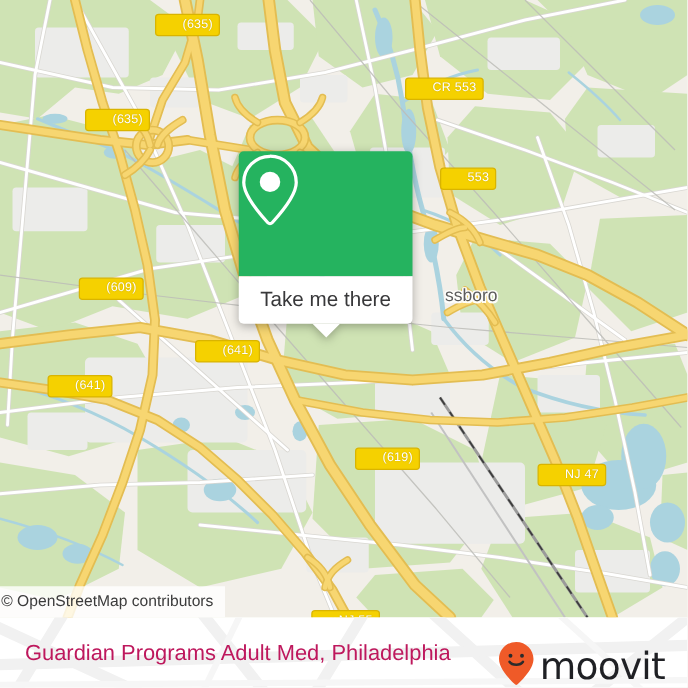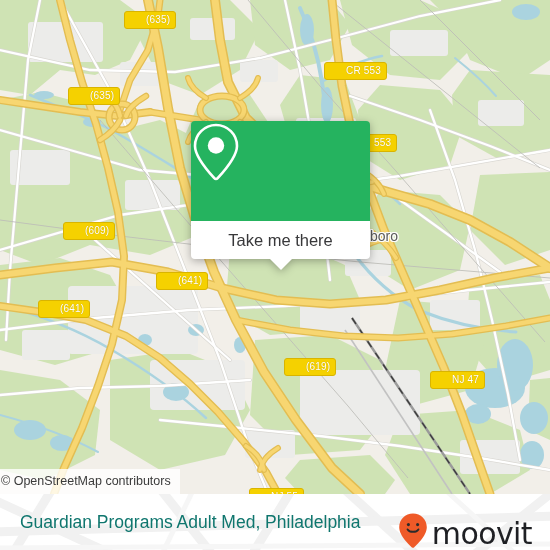--- a/index.html
+++ b/index.html
@@ -45,21 +45,21 @@
     background:rgba(255,255,255,.80);
     color:#3b3b3b;
     font-size:12.5px;
     line-height:17px;
     padding:4px 9px 4px 1px;
     white-space:nowrap;
   }
 
   
   .popup{
-    position:absolute;left:191px;top:121px;width:179px;
+    position:absolute;left:191px;top:121px;width:139px;
     filter:drop-shadow(0 2px 4px rgba(0,0,0,.30));
   }
   .popup-head{
     background:#25b35f;
     border-radius:4px 4px 0 0;
     height:100px;
     display:flex;align-items:center;justify-content:center;
   }
   .popup-foot{
     background:#ffffff;
@@ -82,21 +82,21 @@
 
   
   .bottombar{
     position:absolute;left:0;top:494px;width:550px;height:56px;
     background:#ffffff;overflow:hidden;
   }
   .bottombar .wm{position:absolute;left:0;top:-8px;opacity:1;}
   .bottom-title{
     position:absolute;left:20px;top:0;height:56px;
     display:flex;align-items:center;
-    color:#0f766e;font-size:17.5px;line-height:20px;white-space:nowrap;
+    color:#be185d;font-size:17.5px;line-height:20px;white-space:nowrap;
   }
   .brand{
     position:absolute;right:18px;top:0;height:56px;
     display:flex;align-items:flex-end;gap:4px;
   }
   .brand-name{
     color:#1f2024;font-size:30px;line-height:32px;letter-spacing:-.6px;
     font-family:"DejaVu Sans","Liberation Sans",sans-serif;
   }
 </style>

